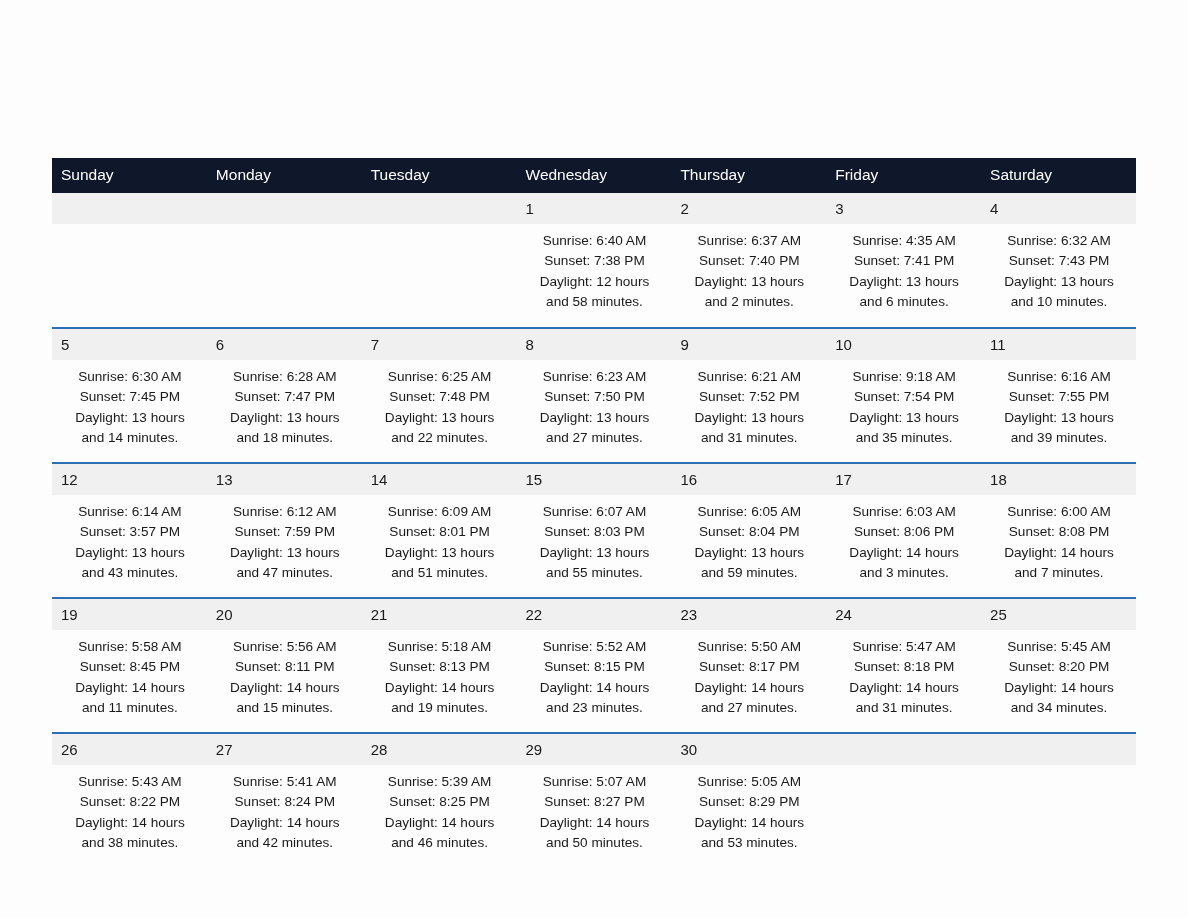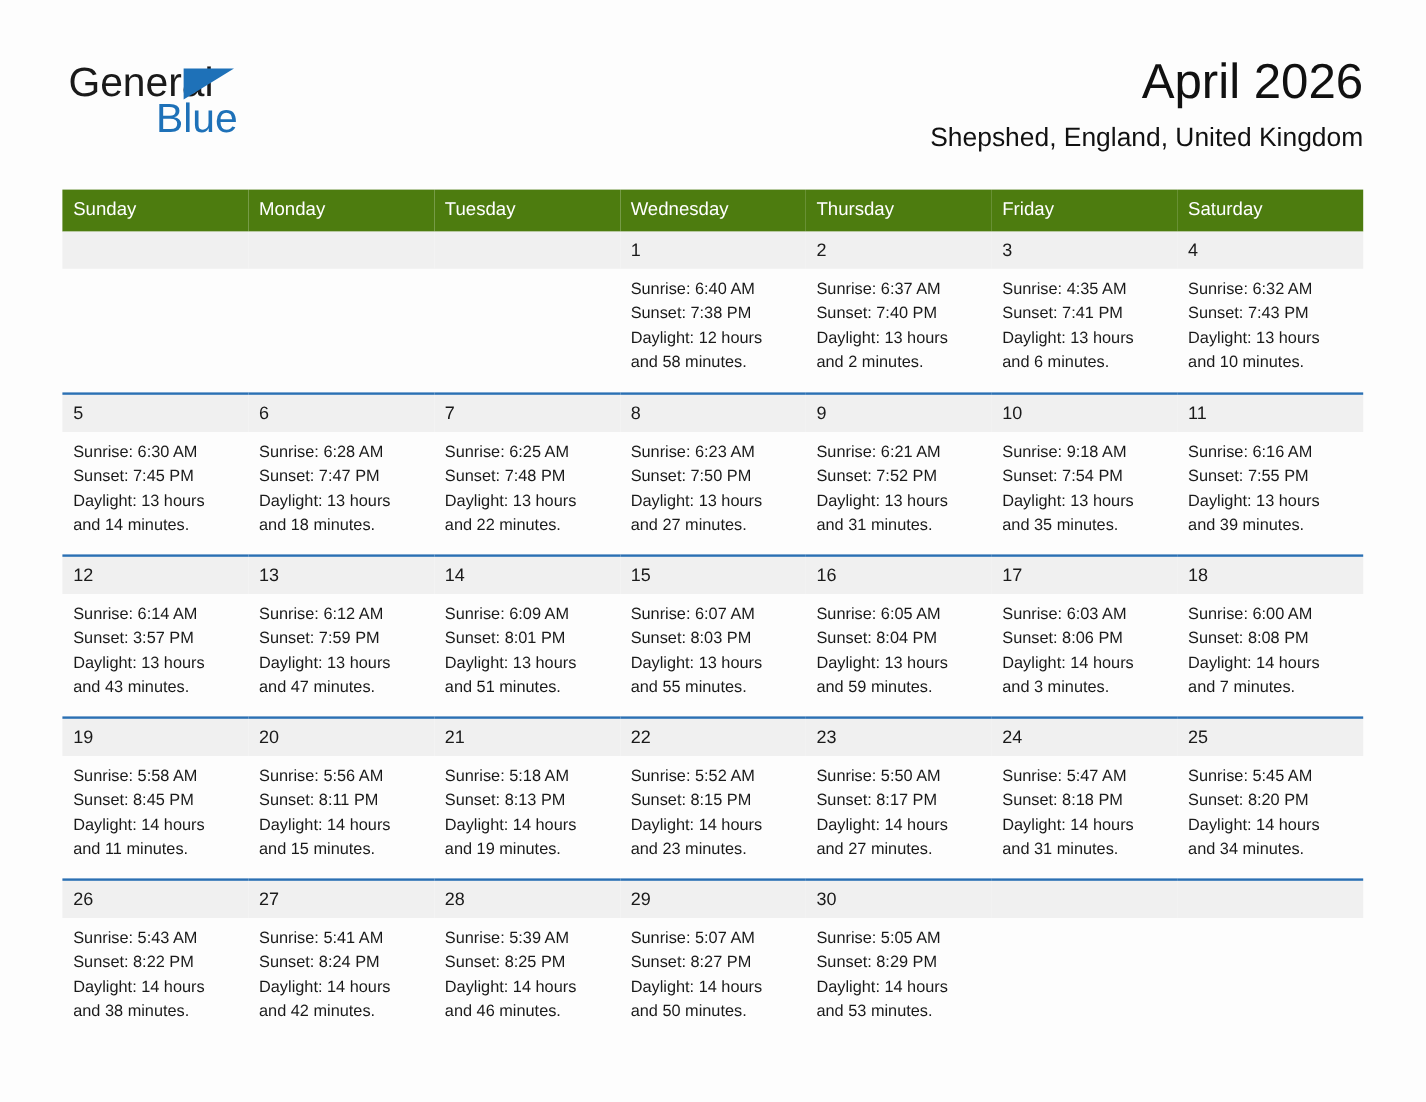--- a/index.html
+++ b/index.html
@@ -89,21 +89,21 @@
     position: absolute;
     left: 52px;
     top: 158px;
     width: 1084px;
     border-collapse: collapse;
     table-layout: fixed;
   }
   .calendar col { width: 154.85px; }
 
   thead th {
-    background: #4d7c0f;
+    background: #0f172a;
     color: #ffffff;
     font-size: 15.5px;
     font-weight: normal;
     text-align: left;
     padding: 7px 0 8px 9px;
     height: 20px;
     font-family: "Liberation Sans", sans-serif;
   }
 
   tbody tr.week {
@@ -130,42 +130,29 @@
     padding: 6px 0 6px 9px;
     height: 19px;
   }
   td.day.empty .daynum-band { visibility: visible; color: transparent; }
 
   .dayinfo {
     padding: 7px 8px 0 9px;
     font-size: 13.6px;
     line-height: 20.3px;
     color: #1a1a1a;
+    text-align: center;
   }
   .dayinfo div { white-space: nowrap; }
 </style>
 </head>
 <body>
 
 <div class="page">
 
-  <div class="header">
-
-    <div class="logo">
-      <span class="logo-general">General</span>
-      <span class="logo-triangle"></span>
-      <span class="logo-blue">Blue</span>
-    </div>
-
-    <div class="title-block">
-      <h1 class="cal-title">April 2026</h1>
-      <h2 class="cal-subtitle">Shepshed, England, United Kingdom</h2>
-    </div>
-
-  </div>
 
   <table class="calendar">
     <colgroup>
       <col>
         <col>
         <col>
         <col>
         <col>
         <col>
         <col>

